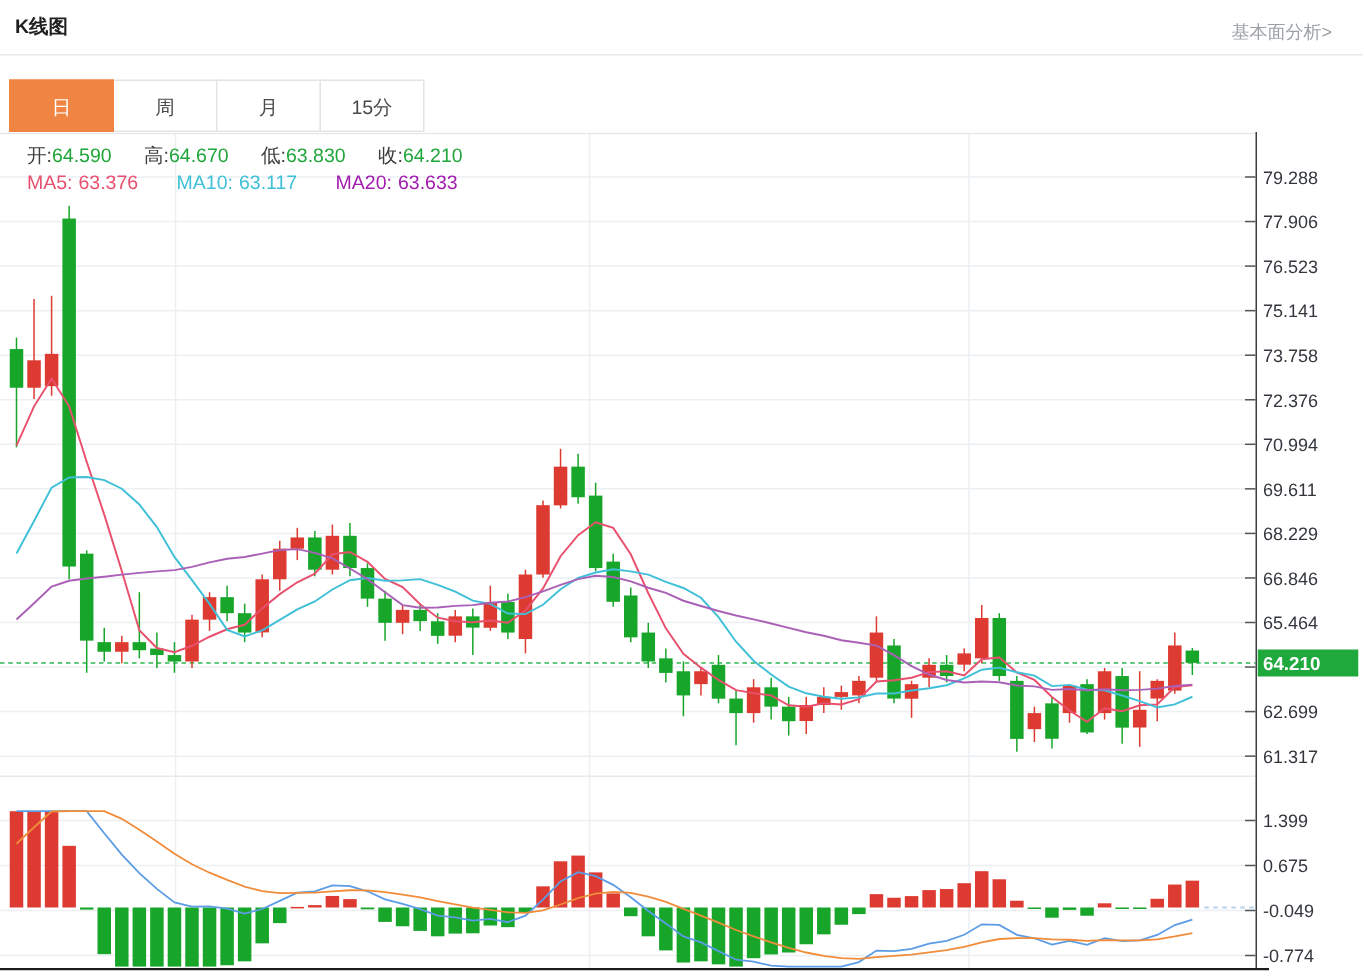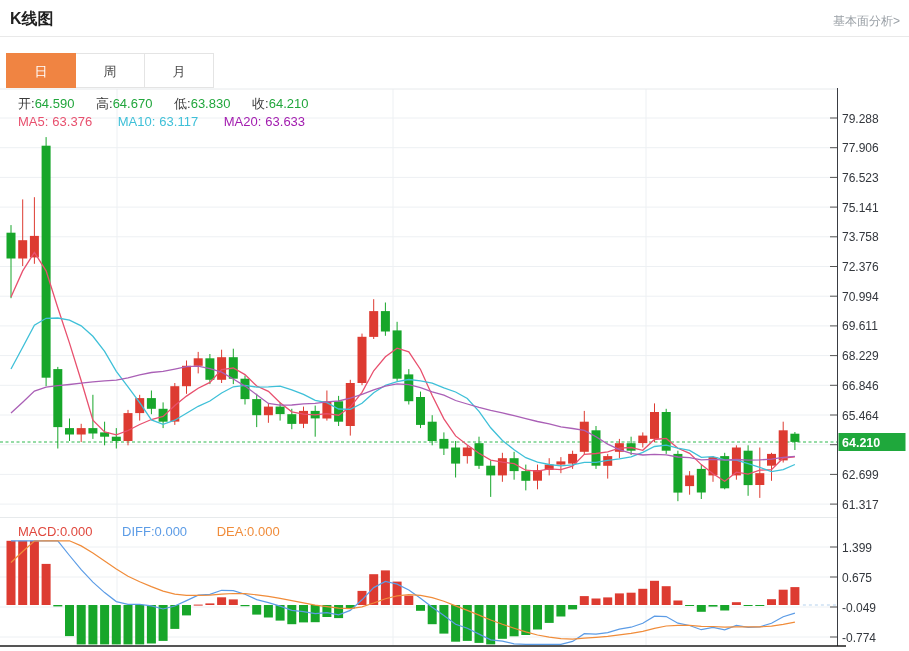--- a/index.html
+++ b/index.html
@@ -1,19 +1,19 @@
 <!DOCTYPE html>
 <html><head>
 <meta charset="utf-8">
 <style>
   html,body{margin:0;padding:0;background:#fff;}
   .page{position:relative;width:909px;height:651px;background:#fff;overflow:hidden;
         font-family:"Liberation Sans","DejaVu Sans",sans-serif;}
-  .hdr-title{position:absolute;left:10px;top:9px;font-size:16px;font-weight:bold;color:#1f1f1f;}
-  .hdr-link{position:absolute;right:9px;top:13px;font-size:12px;color:#9aa0a6;cursor:pointer;text-decoration:none;margin-left:12px;}
+  .hdr-title{position:absolute;left:10px;top:9px;font-size:13px;font-weight:bold;color:#1f1f1f;}
+  .hdr-link{position:absolute;right:21px;top:13px;font-size:12px;color:#9aa0a6;cursor:pointer;text-decoration:none;margin-left:12px;}
   .hdr-divider{position:absolute;left:0;top:36px;width:909px;height:1px;background:#e9e9e9;}
   .tabs{position:absolute;left:7px;top:53px;display:flex;}
   .tab{width:70px;height:35px;line-height:35px;text-align:center;font-size:13px;color:#4a4a4a;
        background:#fff;border:1px solid #e4e4e4;margin-left:-1px;box-sizing:border-box;cursor:pointer;}
   .tab.active{background:#f08442;border-color:#f08442;color:#fff;position:relative;z-index:1;}
   .chart-wrap{position:absolute;left:0;top:0;width:909px;height:651px;}
   .chart-wrap svg{position:absolute;left:0;top:0;pointer-events:none;}
   .legend{position:absolute;font-size:13px;white-space:nowrap;}
   .legend .pair{margin-right:18px;text-align:center;}
   .legend .k{color:#3c3c3c;}
@@ -33,20 +33,21 @@
 <div class="page">
 
   <div class="hdr-title">K线图</div>
   <a class="hdr-link">基本面分析&gt;</a>
   <div class="hdr-divider"></div>
 
   <div class="tabs">
     <div class="tab active">日</div>
     <div class="tab">周</div>
     <div class="tab">月</div>
+    <div class="tab">15分</div>
   </div>
 
   <div class="chart-wrap">
     <svg id="chart-svg" width="909" height="651" viewBox="0 0 909 651">
         <g>
           <line x1="0" y1="118.0" x2="837" y2="118.0" stroke="#edf0f3" stroke-width="1"></line>
           <line x1="0" y1="147.7" x2="837" y2="147.7" stroke="#edf0f3" stroke-width="1"></line>
           <line x1="0" y1="177.4" x2="837" y2="177.4" stroke="#edf0f3" stroke-width="1"></line>
           <line x1="0" y1="207.1" x2="837" y2="207.1" stroke="#edf0f3" stroke-width="1"></line>
           <line x1="0" y1="236.8" x2="837" y2="236.8" stroke="#edf0f3" stroke-width="1"></line>
@@ -337,19 +338,14 @@
       <span class="pair"><span class="k">低:</span><span class="v">63.830</span></span>
       <span class="pair"><span class="k">收:</span><span class="v">64.210</span></span>
     </div>
 
     <div class="legend ma">
       <span class="pair ma5c"><span>MA5:</span><span class="v">63.376</span></span>
       <span class="pair ma10c"><span>MA10:</span><span class="v">63.117</span></span>
       <span class="pair ma20c"><span>MA20:</span><span class="v">63.633</span></span>
     </div>
 
-    <div class="legend macd">
-      <span class="pair macdc"><span>MACD:</span><span>0.000</span></span>
-      <span class="pair diffc"><span>DIFF:</span><span>0.000</span></span>
-      <span class="pair deac"><span>DEA:</span><span>0.000</span></span>
-    </div>
   </div>
 </div>
 
 </body></html>

